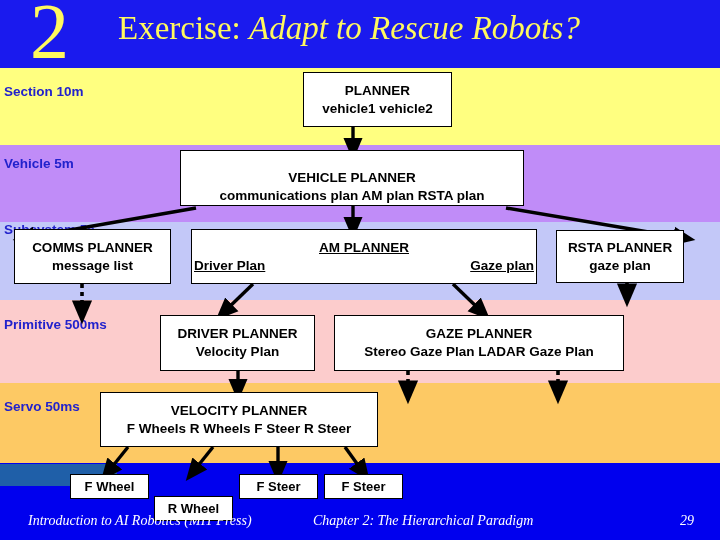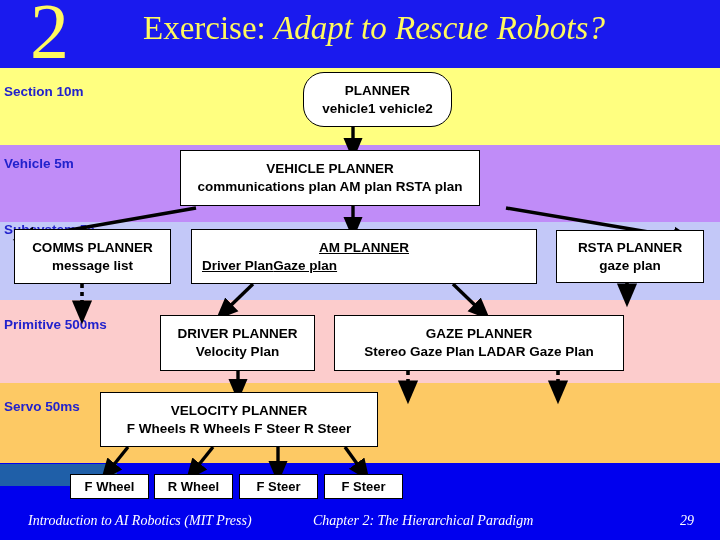--- a/index.html
+++ b/index.html
@@ -46,21 +46,20 @@
     line-height: 1;
     z-index: 3;
   }
   #slide-title {
     position: absolute; left: 118px; top: 10px;
     font-family: "Liberation Serif", serif;
     font-size: 33px;
     color: #FFF95E;
     white-space: nowrap;
     z-index: 4;
-    margin-left: 25px;
   }
   #slide-title .ital { font-style: italic; }
 
   
   .row-label {
     position: absolute;
     font-family: "Liberation Sans", sans-serif;
     font-size: 13.5px;
     font-weight: bold;
     color: #2222CC;
@@ -95,46 +94,46 @@
   .box.dotted {
     background-color: #FFFFFF;
     background-image:
       radial-gradient(#000 0.6px, transparent 0.7px),
       radial-gradient(#000 0.6px, transparent 0.7px);
     background-size: 4px 4px, 4px 4px;
     background-position: 0 0, 2px 2px;
   }
   .box .line2 { display: flex; gap: 0; }
 
-  #box-planner   { left: 303px; top: 72px;  width: 149px; height: 55px; border-radius: 21px; }
-  #box-vehicle   { left: 180px; top: 150px; width: 300px; height: 56px; }
+  #box-planner   { left: 303px; top: 72px;  width: 149px; height: 55px; }
+  #box-vehicle   { left: 180px; top: 150px; width: 344px; height: 56px; justify-content: flex-end; }
   #box-comms     { left: 14px;  top: 229px; width: 157px; height: 55px; }
   #box-am        { left: 191px; top: 229px; width: 346px; height: 55px; text-decoration: underline; }
-  #box-rsta      { left: 556px; top: 230px; width: 148px; height: 53px; }
+  #box-rsta      { left: 556px; top: 230px; width: 128px; height: 53px; }
   #box-driver    { left: 160px; top: 315px; width: 155px; height: 56px; }
   #box-gaze      { left: 334px; top: 315px; width: 290px; height: 56px; }
   #box-velocity  { left: 100px; top: 392px; width: 278px; height: 55px; }
 
   .small-box {
     position: absolute;
     top: 474px;
     height: 25px;
     border: 1.5px solid #000;
     background: #FFFFFF;
     box-sizing: border-box;
     display: flex; align-items: center; justify-content: center;
     font-family: "Liberation Sans", sans-serif;
     font-size: 13px;
     font-weight: bold;
     color: #000;
     z-index: 6;
     white-space: nowrap;
   }
   #sb-0 { left: 70px;  width: 79px; }
-  #sb-1 { left: 154px; width: 79px; }
+  #sb-1 { left: 154px; width: 79px; margin-top: 22px; }
   #sb-2 { left: 239px; width: 79px; }
   #sb-3 { left: 324px; width: 79px; }
 
   
   #arrow-layer {
     position: absolute; left: 0; top: 0;
     width: 720px; height: 540px;
     z-index: 4;
     pointer-events: none;
   }
@@ -220,21 +219,21 @@
     <span>communications plan  AM plan   RSTA plan</span>
   </div>
 
   <div class="box dotted" id="box-comms">
     <span>COMMS PLANNER</span>
     <span>message list</span>
   </div>
 
   <div class="box" id="box-am">
     <span>AM PLANNER</span>
-    <span class="line2" style="width:100%;padding:0 10px;box-sizing:border-box;">
+    <span class="line2" style="width:100%;justify-content:space-between;padding:0 2px;box-sizing:border-box;">
       <span>Driver Plan</span>
       <span>Gaze plan</span>
     </span>
   </div>
 
   <div class="box dotted" id="box-rsta">
     <span>RSTA PLANNER</span>
     <span>gaze plan</span>
   </div>
 

